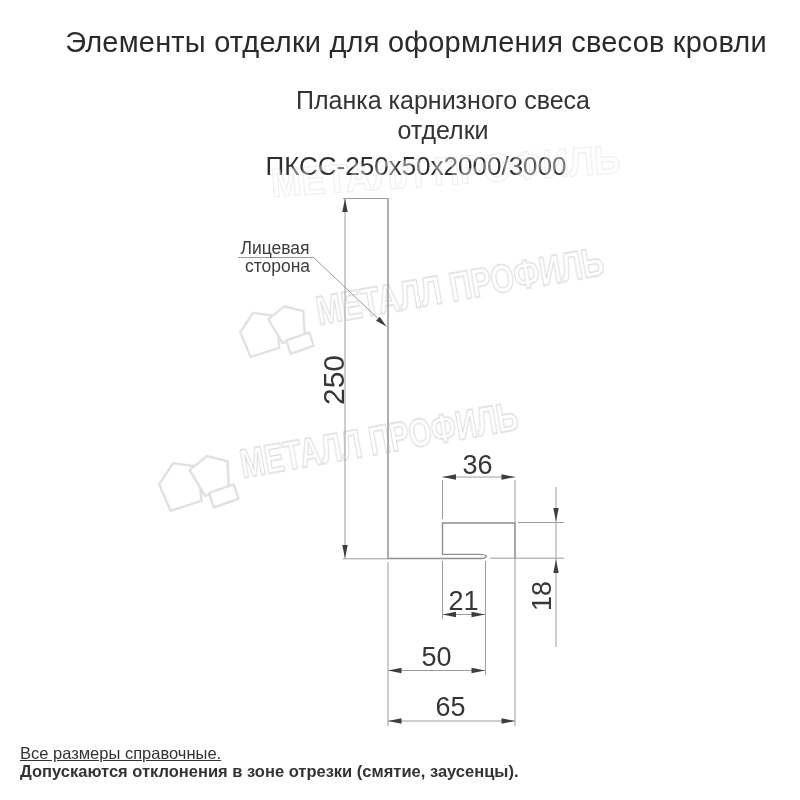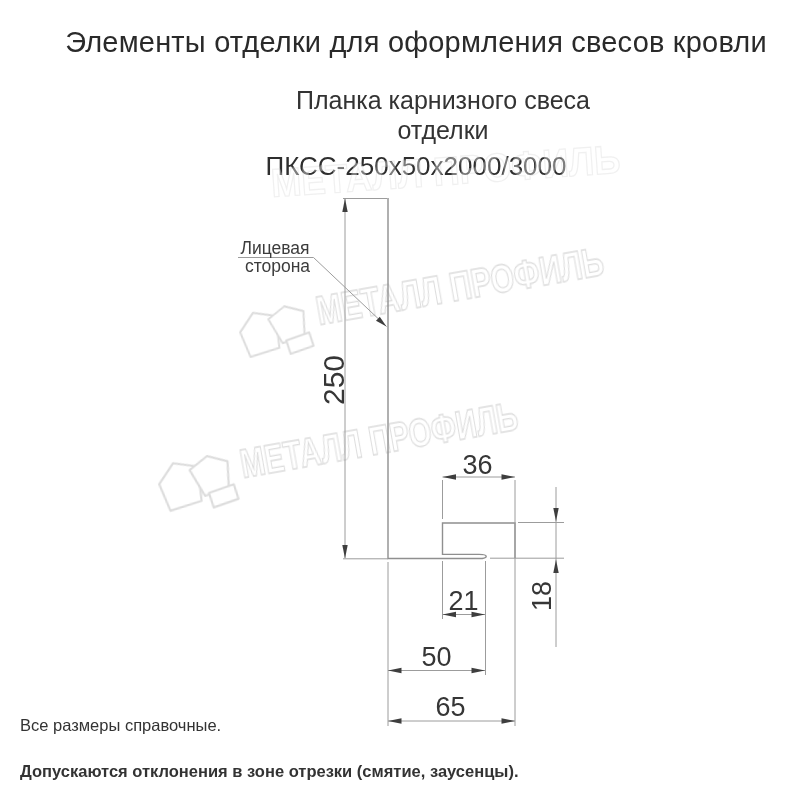--- a/index.html
+++ b/index.html
@@ -6,21 +6,21 @@
   body{width:800px;height:800px;background:#ffffff;position:relative;overflow:hidden;
        font-family:"Liberation Sans", sans-serif;}
   .abs{position:absolute;}
   .center-text{left:16px;width:800px;text-align:center;}
   #title{top:26px;font-size:29px;letter-spacing:.2px;color:#2a2a2a;}
   .sub{font-size:25px;color:#333333;padding-left:27px;}
   #sub1{top:86px;}
   #sub2{top:116px;}
   #code{top:151px;font-size:26px;color:#2e2e2e;}
   .foot{left:20px;font-size:16.5px;color:#333333;}
-  #foot1{top:716px;}
+  #foot1{top:744px;text-decoration:underline;}
   #foot2{top:762px;font-weight:bold;}
   svg text{font-family:"Liberation Sans", sans-serif;}
   .dimtxt{font-size:27px;fill:#363636;}
   .dimtxt-big{font-size:30px;fill:#363636;}
   .leadertxt{font-size:17.5px;fill:#3c3c3c;}
   .thin{stroke:#9c9c9c;stroke-width:1;fill:none;}
   .profile{stroke:#8f8f8f;stroke-width:1.4;fill:none;}
   .arrow{fill:#3e3e3e;stroke:none;}
   .wmtext{font-size:40px;font-weight:bold;fill:#ffffff;stroke:#d9d9d9;stroke-width:1.3px;}
   .wmshape{fill:#ffffff;stroke:#d9d9d9;stroke-width:2;stroke-linejoin:round;}

